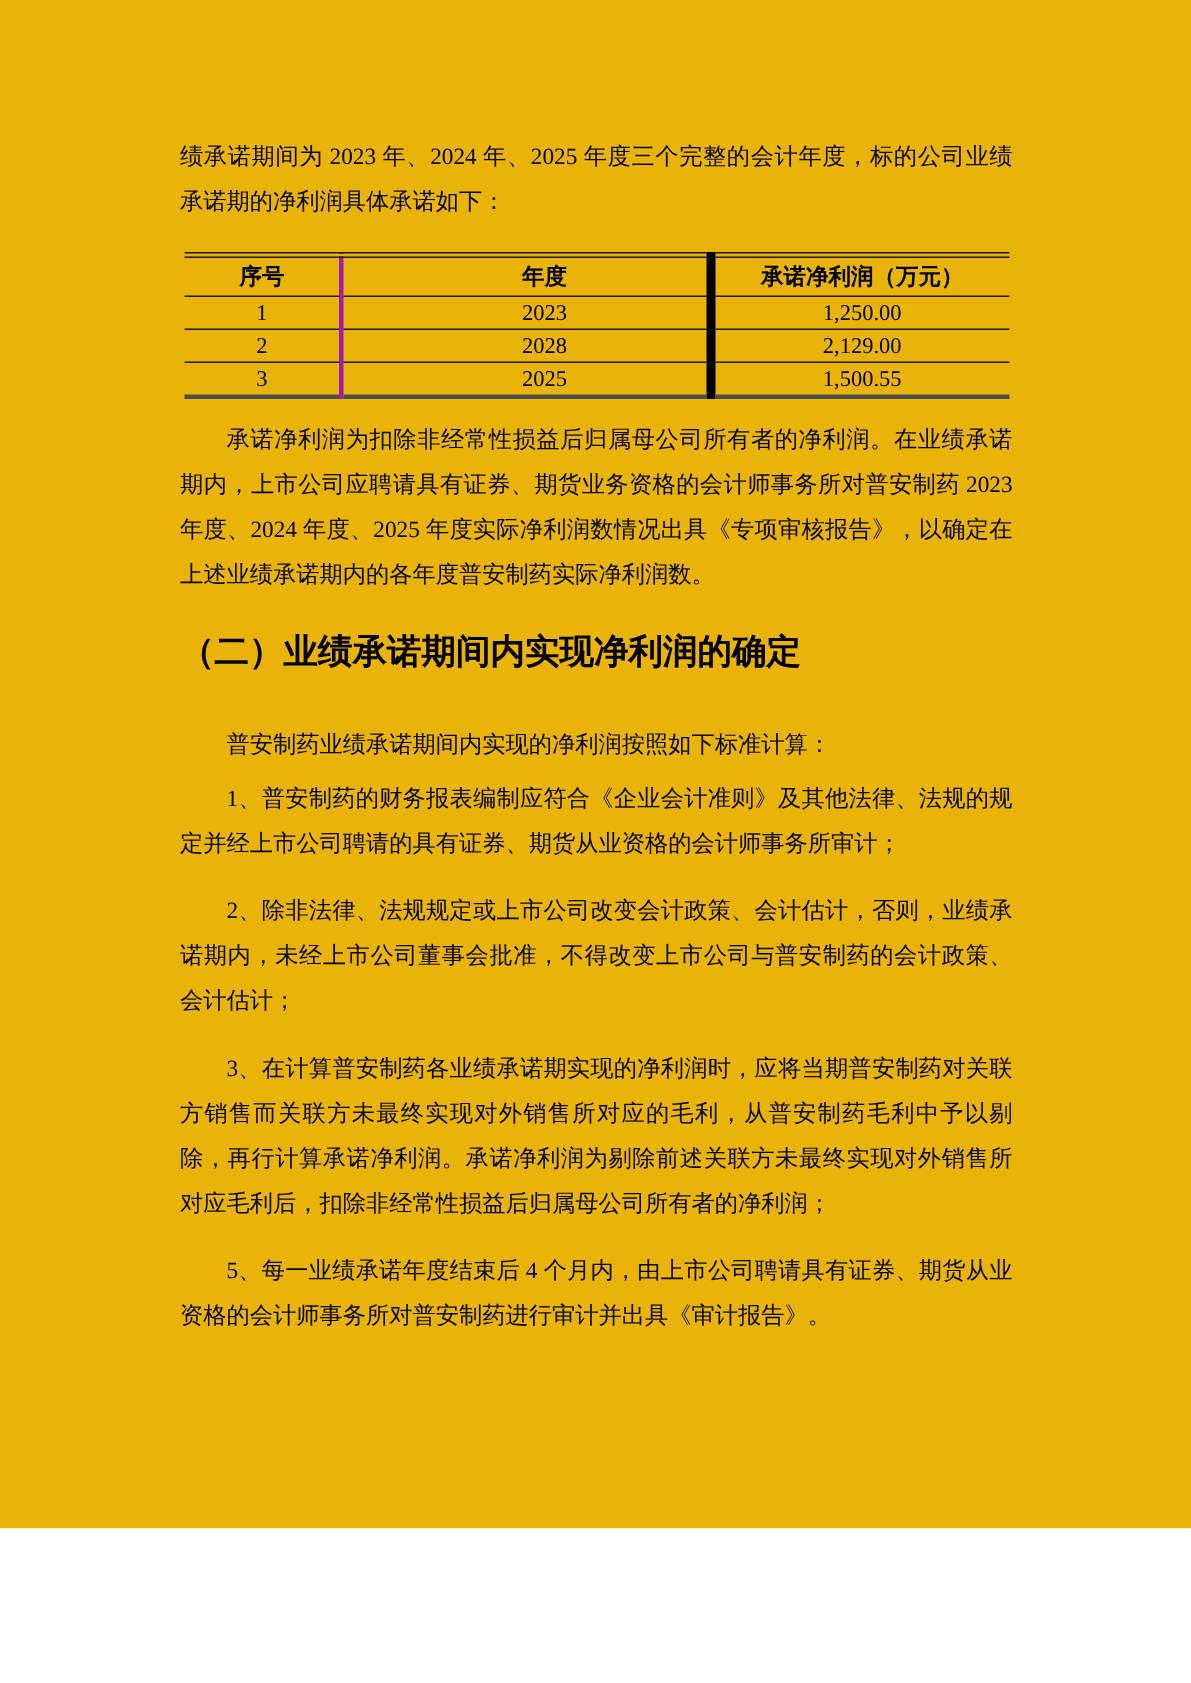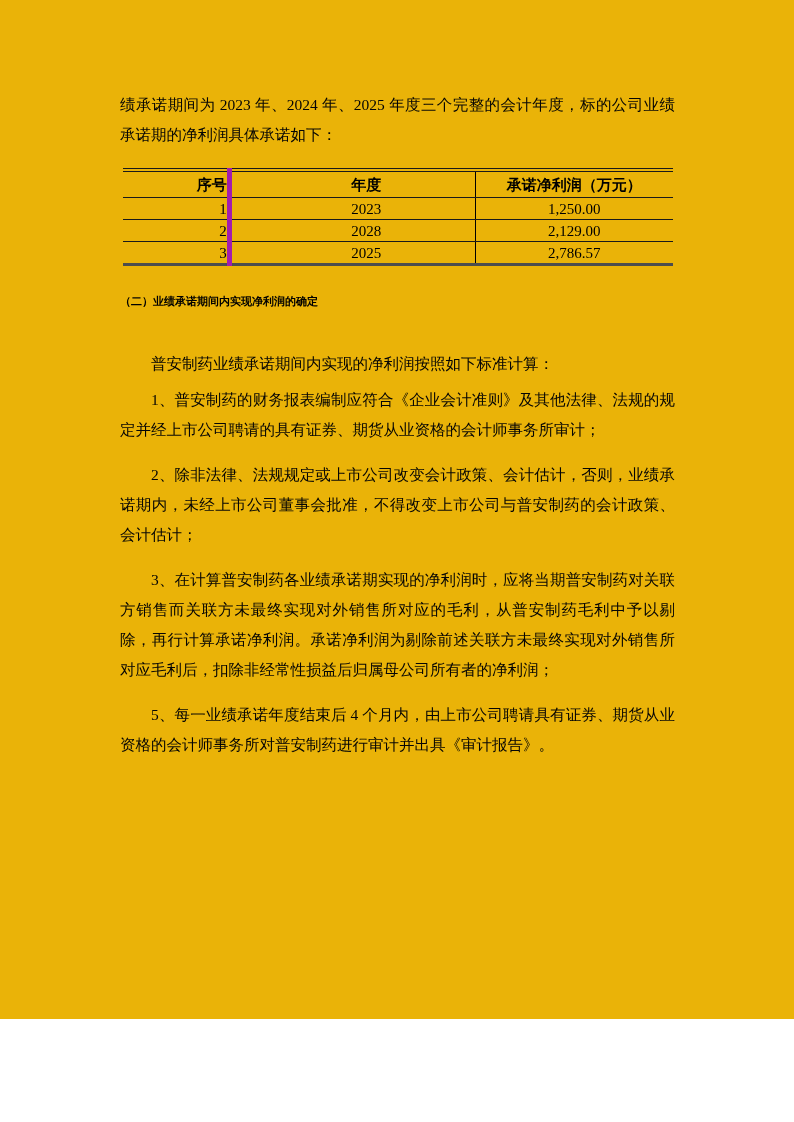--- a/index.html
+++ b/index.html
@@ -36,21 +36,21 @@
   .body-text.indent {
     text-indent: 31px;
   }
   .p-commit { margin-top: 13px; }
   .p-calc   { margin-top: 35px; }
   .item-1   { margin-top: 6px; }
   .section-heading {
     margin: 22px 0 0 0;
     font-family: "Liberation Sans", "DejaVu Sans", sans-serif;
     font-weight: bold;
-    font-size: 11px;
+    font-size: 23px;
     line-height: 26px;
     color: #000000;
     text-align: left;
   }
   table.profit-table {
     width: 550px;
     margin: 18px 0 0 3px;
     border-collapse: collapse;
     border-top: 4px double #1a1a1a;
     border-bottom: 3px solid #4d4d4d;
@@ -72,27 +72,26 @@
   .profit-table td {
     height: 21px;
     border-bottom: 1px solid #1a1a1a;
   }
   .profit-table tbody tr:last-child td {
     border-bottom: none;
   }
   .profit-table th.col-seq,
   .profit-table td.col-seq {
     width: 20%;
-    border-right: 5px solid #a21caf;
-    text-align: right;
+    border-right: 3px solid #a21caf;
   }
   .profit-table th.col-year,
   .profit-table td.col-year {
     width: 42%;
-    border-right: 1px solid #000000;
+    border-right: 6px solid #000000;
     padding-left: 26px;
   }
   .profit-table th.col-profit,
   .profit-table td.col-profit {
     width: 38%;
   }
   .page-number {
     position: absolute;
     left: 661px;
     top: 1040px;
@@ -124,25 +123,26 @@
           <td class="col-profit">1,250.00</td>
         </tr>
         <tr>
           <td class="col-seq">2</td>
           <td class="col-year">2028</td>
           <td class="col-profit">2,129.00</td>
         </tr>
         <tr>
           <td class="col-seq">3</td>
           <td class="col-year">2025</td>
-          <td class="col-profit">2,786.57</td>
+          <td class="col-profit">1,500.55</td>
         </tr>
       </tbody>
     </table>
 
+    <p class="body-text indent p-commit">承诺净利润为扣除非经常性损益后归属母公司所有者的净利润。在业绩承诺期内，上市公司应聘请具有证券、期货业务资格的会计师事务所对普安制药 2023 年度、2024 年度、2025 年度实际净利润数情况出具《专项审核报告》，以确定在上述业绩承诺期内的各年度普安制药实际净利润数。</p>
 
     <h2 class="section-heading">（二）业绩承诺期间内实现净利润的确定</h2>
 
     <p class="body-text indent p-calc">普安制药业绩承诺期间内实现的净利润按照如下标准计算：</p>
 
     <p class="body-text indent item-1">1、普安制药的财务报表编制应符合《企业会计准则》及其他法律、法规的规定并经上市公司聘请的具有证券、期货从业资格的会计师事务所审计；</p>
 
     <p class="body-text indent">2、除非法律、法规规定或上市公司改变会计政策、会计估计，否则，业绩承诺期内，未经上市公司董事会批准，不得改变上市公司与普安制药的会计政策、会计估计；</p>
 
     <p class="body-text indent">3、在计算普安制药各业绩承诺期实现的净利润时，应将当期普安制药对关联方销售而关联方未最终实现对外销售所对应的毛利，从普安制药毛利中予以剔除，再行计算承诺净利润。承诺净利润为剔除前述关联方未最终实现对外销售所对应毛利后，扣除非经常性损益后归属母公司所有者的净利润；</p>

